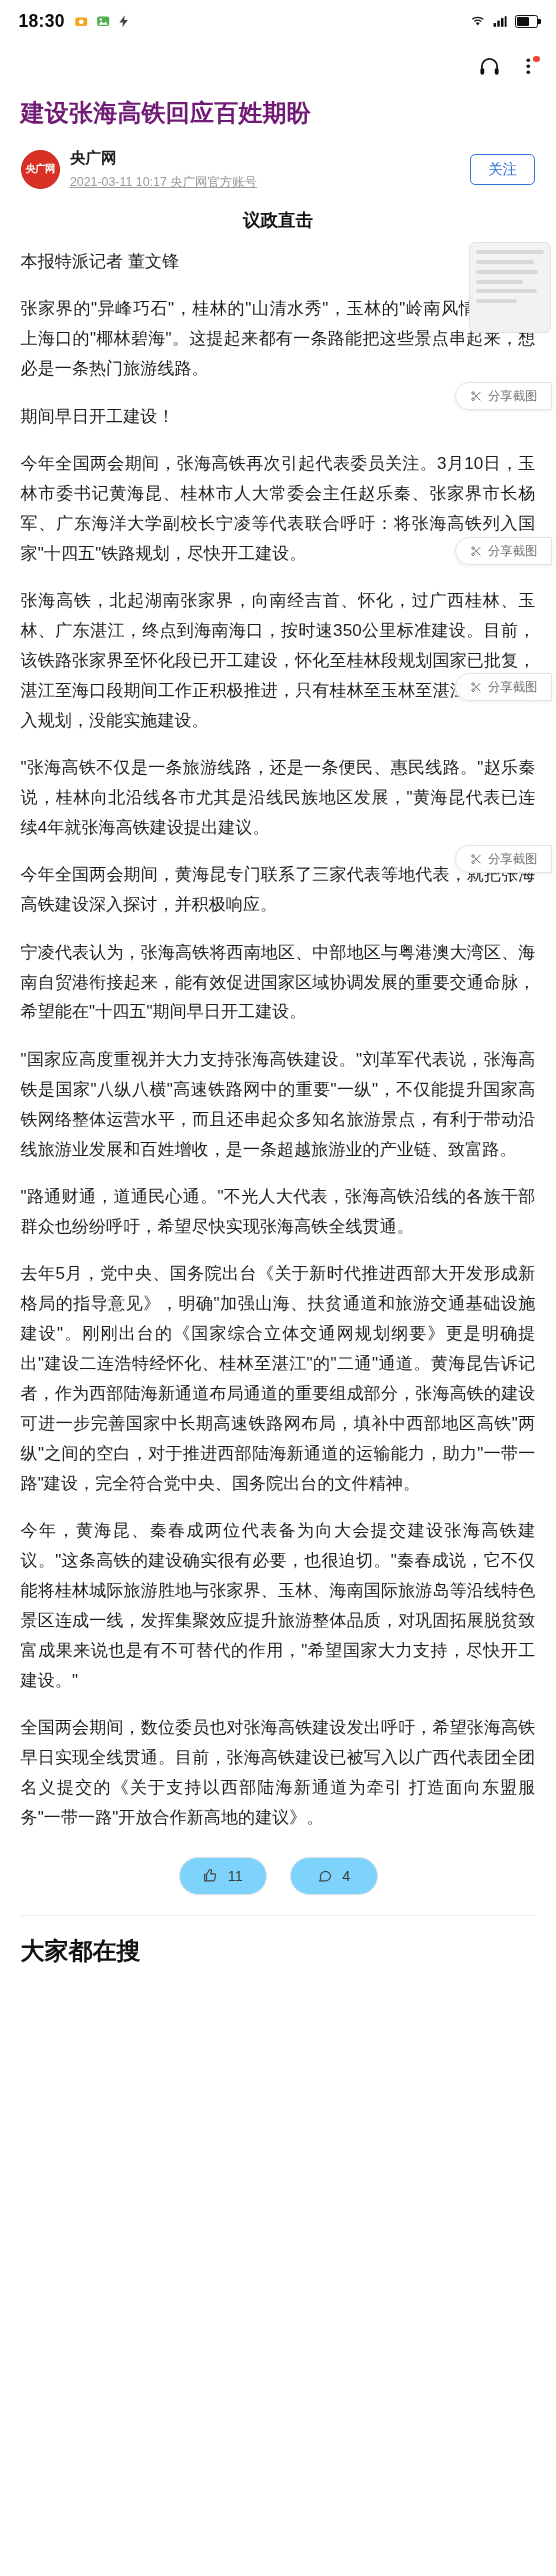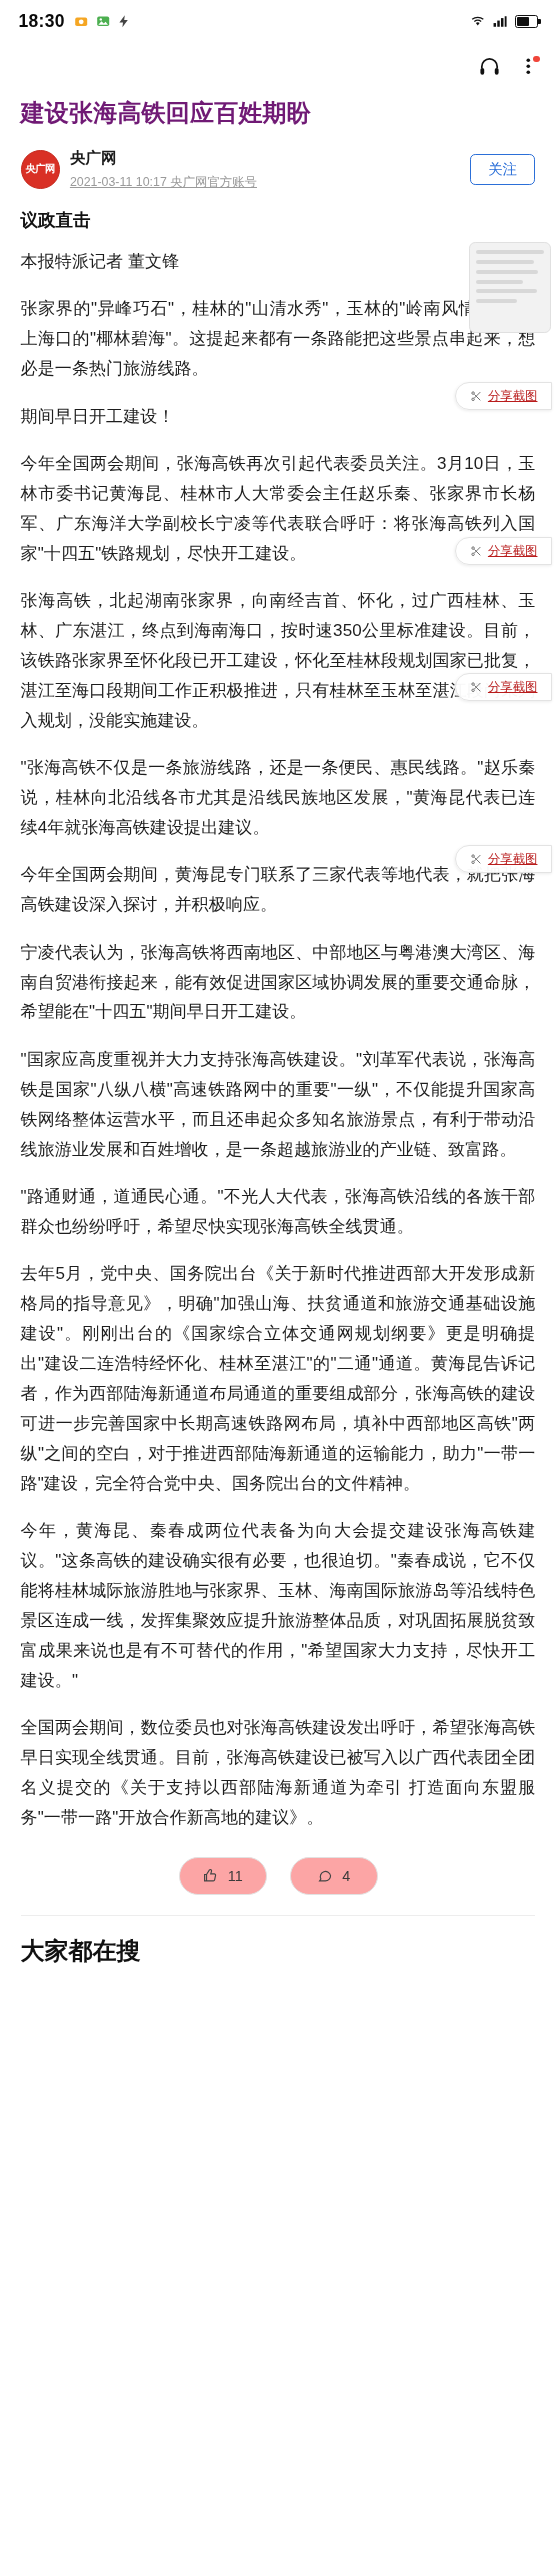--- a/index.html
+++ b/index.html
@@ -157,20 +157,21 @@
     border: 1px solid #2b6fd8;
     border-radius: 5.2px;
     background: #fff;
   }
 
   .section-label {
     font-size: 17.5px;
     font-weight: bold;
     color: #111;
     margin: 17.5px 0 14.4px 0;
+    text-align: center;
   }
 
   p.body {
     font-size: 17px;
     line-height: 1.76;
     color: #1d1d1d;
     margin: 0 0 17.5px 0;
     text-align: justify;
     letter-spacing: 0.1px;
   }
@@ -183,22 +184,21 @@
     height: 28px;
     background: rgba(255,255,255,0.96);
     border: 1px solid #e3e3e3;
     border-radius: 14.4px 0 0 14.4px;
     box-shadow: -0.5px 1px 3.1px rgba(0,0,0,0.08);
     display: flex;
     align-items: center;
     justify-content: center;
     gap: 5.2px;
     font-size: 12.4px;
-    color: #b91c1c;
-    text-decoration: underline;
+    color: #737373;
   }
   .share-chip .scissor {
     width: 13.4px; height: 13.4px;
     display:inline-flex; align-items:center; justify-content:center;
   }
 
   
   .float-thumb {
     position: absolute;
     right: 5.2px;
@@ -237,21 +237,21 @@
     min-width: 88px;
     height: 38px;
     border: 1px solid #e2e2e2;
     border-radius: 19.6px;
     display: flex;
     align-items: center;
     justify-content: center;
     gap: 10px;
     font-size: 14.4px;
     color: #3a3a3a;
-    background: #fca5a5;
+    background: #7dd3fc;
   }
 
   .divider {
     height: 1px;
     background: #ededed;
     margin: 5.2px 0 0 0;
   }
 
   .block-title {
     font-size: 24px;

